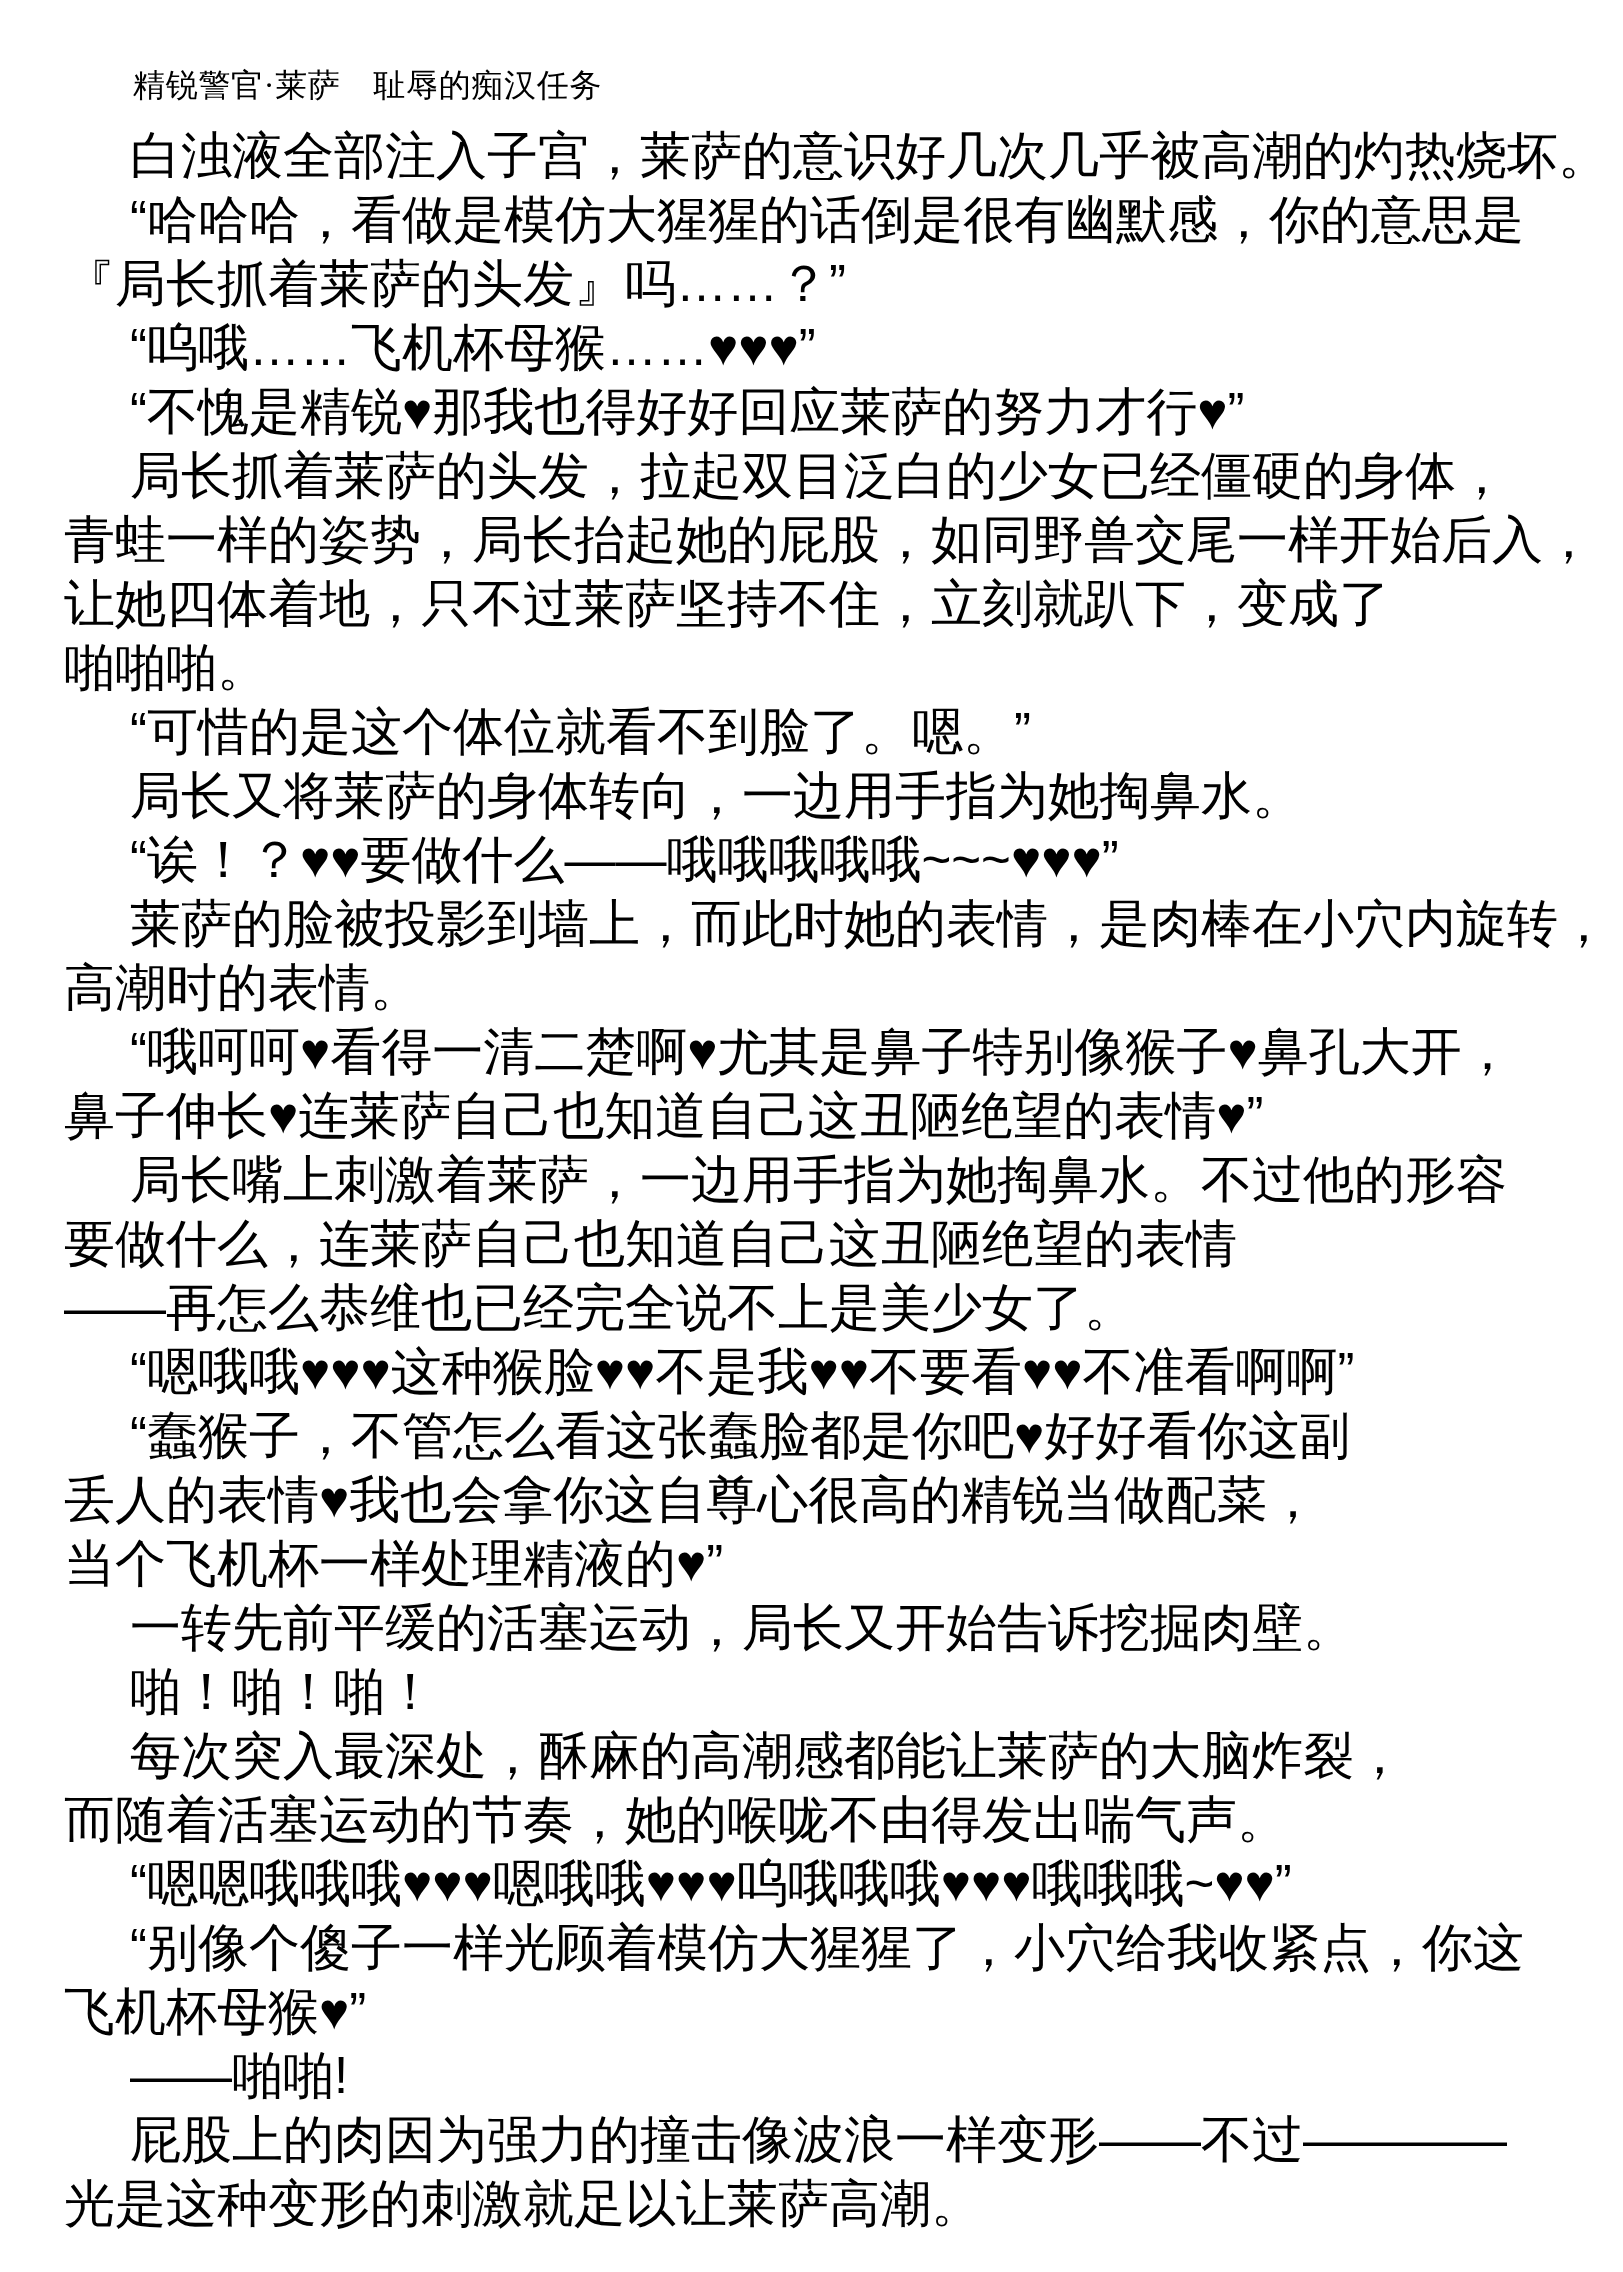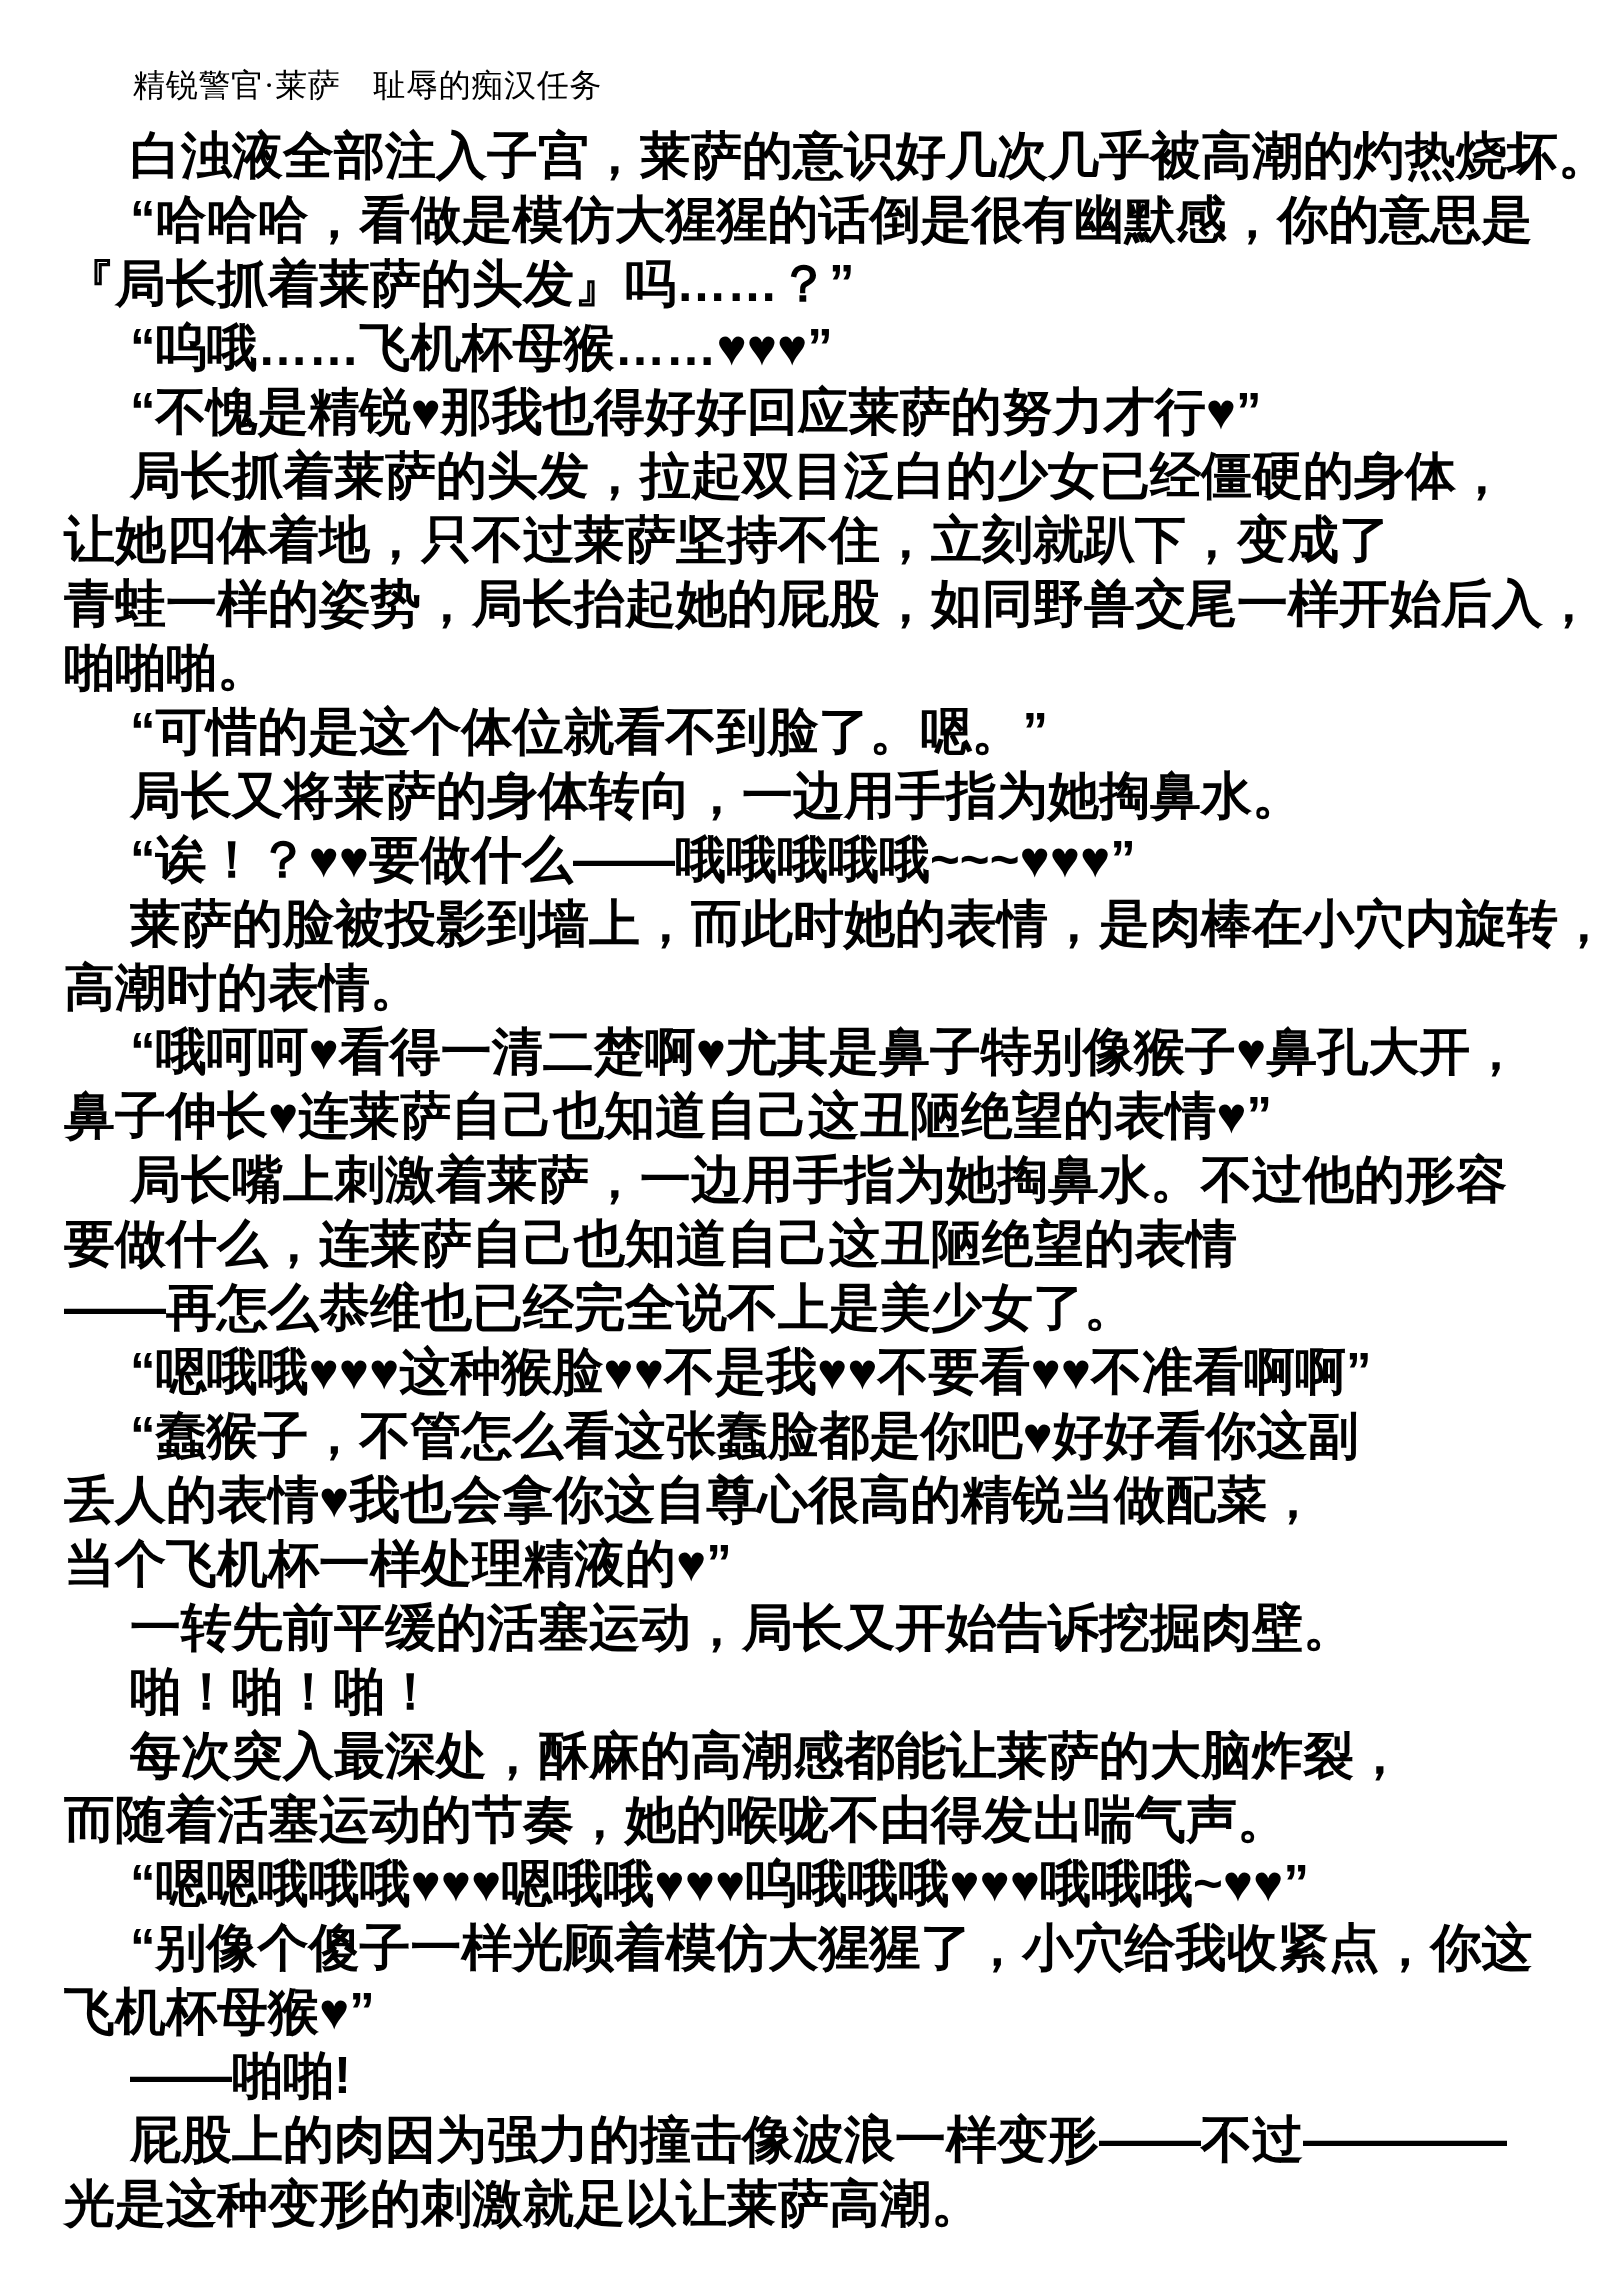--- a/index.html
+++ b/index.html
@@ -29,21 +29,20 @@
     white-space: nowrap;
   }
   .body-text {
     position: absolute;
     left: 64px;
     top: 124px;
     width: 1529px;
     font-family: "Liberation Sans", sans-serif;
     font-size: 51px;
     line-height: 64px;
-    font-weight: bold;
   }
   .line {
     height: 64px;
     white-space: nowrap;
   }
   .line.indent {
     padding-left: 66px;
   }
 </style>
 </head>
@@ -51,22 +50,22 @@
 
 <div class="page">
   <div class="header">精锐警官·莱萨　耻辱的痴汉任务</div>
   <div class="body-text" id="lines">
       <div class="line indent">白浊液全部注入子宫，莱萨的意识好几次几乎被高潮的灼热烧坏。</div>
       <div class="line indent">“哈哈哈，看做是模仿大猩猩的话倒是很有幽默感，你的意思是</div>
       <div class="line">『局长抓着莱萨的头发』吗……？”</div>
       <div class="line indent">“呜哦……飞机杯母猴……♥♥♥”</div>
       <div class="line indent">“不愧是精锐♥那我也得好好回应莱萨的努力才行♥”</div>
       <div class="line indent">局长抓着莱萨的头发，拉起双目泛白的少女已经僵硬的身体，</div>
+      <div class="line">青蛙一样的姿势，局长抬起她的屁股，如同野兽交尾一样开始后入，</div>
       <div class="line">让她四体着地，只不过莱萨坚持不住，立刻就趴下，变成了</div>
-      <div class="line">青蛙一样的姿势，局长抬起她的屁股，如同野兽交尾一样开始后入，</div>
       <div class="line">啪啪啪。</div>
       <div class="line indent">“可惜的是这个体位就看不到脸了。嗯。”</div>
       <div class="line indent">局长又将莱萨的身体转向，一边用手指为她掏鼻水。</div>
       <div class="line indent">“诶！？♥♥要做什么——哦哦哦哦哦~~~♥♥♥”</div>
       <div class="line indent">莱萨的脸被投影到墙上，而此时她的表情，是肉棒在小穴内旋转，</div>
       <div class="line">高潮时的表情。</div>
       <div class="line indent">“哦呵呵♥看得一清二楚啊♥尤其是鼻子特别像猴子♥鼻孔大开，</div>
       <div class="line">鼻子伸长♥连莱萨自己也知道自己这丑陋绝望的表情♥”</div>
       <div class="line indent">局长嘴上刺激着莱萨，一边用手指为她掏鼻水。不过他的形容</div>
       <div class="line">要做什么，连莱萨自己也知道自己这丑陋绝望的表情</div>

